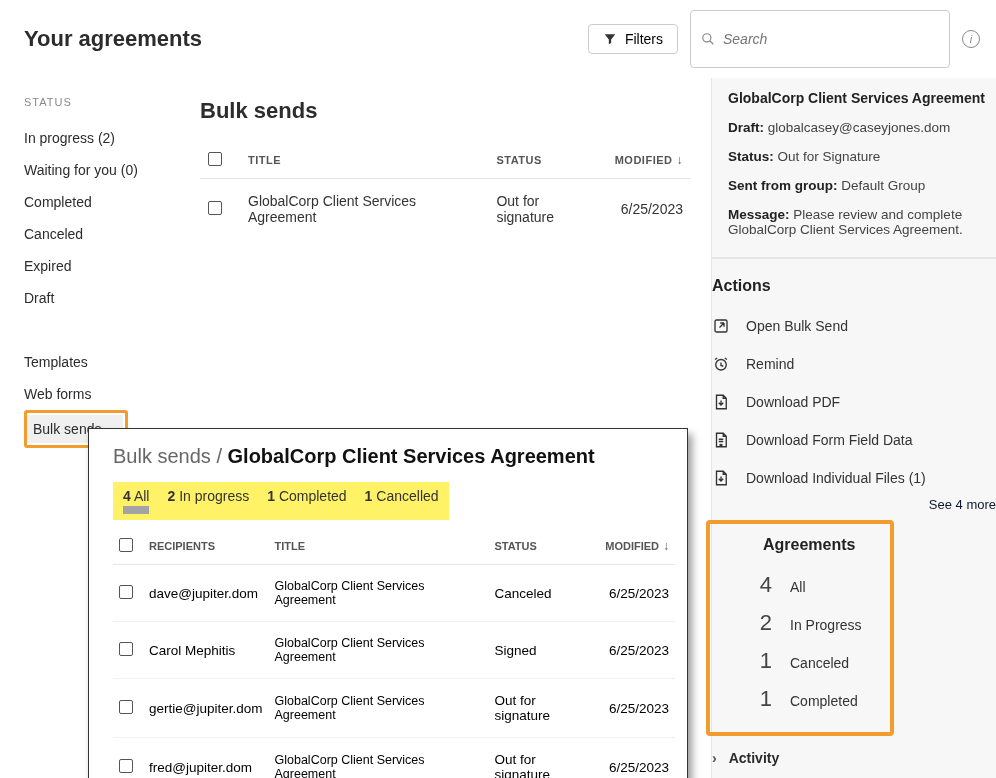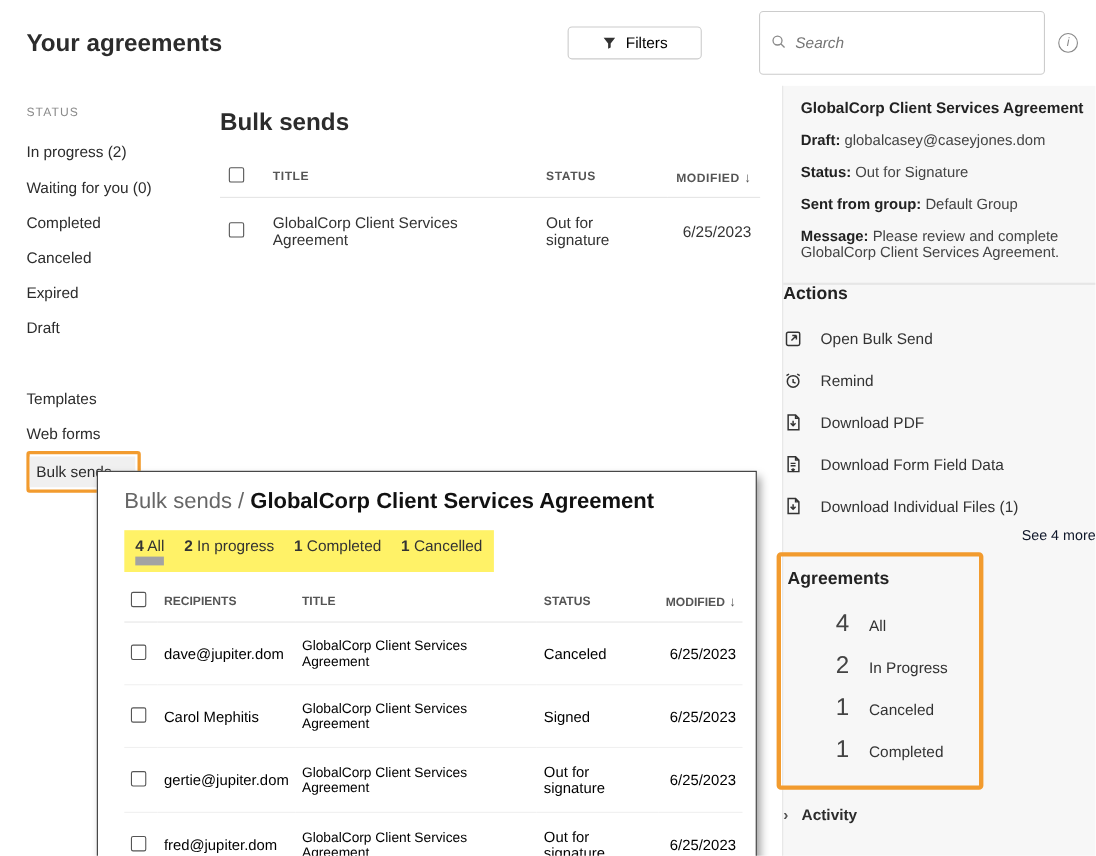--- a/index.html
+++ b/index.html
@@ -1,22 +1,22 @@
 <!DOCTYPE html>
 <html><head>
 <meta charset="utf-8">
 <style>
 * { box-sizing: border-box; margin: 0; padding: 0; }
 body { font-family: -apple-system, "Segoe UI", Helvetica, Arial, sans-serif; font-size: 14px; color: #2c2c2c; background: #fff; width: 996px; height: 778px; position: relative; overflow: hidden; }
 
 .header { display: flex; align-items: center; padding: 10px 16px 10px 24px; gap: 12px; }
 .page-title { font-size: 22px; font-weight: 700; flex: 0 0 auto; }
 .spacer { flex: 1; }
-.filters-btn { display: flex; align-items: center; gap: 8px; border: 1px solid #ccc; border-radius: 4px; padding: 6px 30px; font-size: 14px; background: #fff; cursor: pointer; }
-.search-wrap { display: flex; border: 1px solid #ccc; border-radius: 4px; padding: 20px 10px; width: 260px; margin-left: 40px; }
+.filters-btn { display: flex; align-items: center; gap: 8px; border: 1px solid #ccc; border-radius: 4px; padding: 6px 14px; font-size: 14px; background: #fff; cursor: pointer; }
+.search-wrap { display: flex; align-items: center; border: 1px solid #ccc; border-radius: 4px; padding: 20px 10px; width: 260px; }
 .search-wrap input { border: none; outline: none; font-size: 14px; font-style: italic; color: #888; width: 100%; }
 .info-icon { width: 18px; height: 18px; border: 1px solid #888; border-radius: 50%; display: flex; align-items: center; justify-content: center; font-size: 11px; font-style: italic; color: #888; cursor: pointer; }
 
 .layout { display: flex; height: calc(778px - 50px); }
 .sidebar { width: 180px; padding: 10px 0 10px 24px; }
 .side-heading { font-size: 11px; color: #8a8a8a; letter-spacing: 1px; margin: 8px 0 14px; }
 .side-item { font-size: 14px; color: #2c2c2c; padding: 8px 10px 8px 0; cursor: pointer; }
 .side-group2 { margin-top: 32px; }
 .side-item.active { background: #f0f0f0; display: inline-block; padding: 6px 22px 6px 6px; margin-left: -2px; }
 .orange-box { border: 3px solid #f29b2e; border-radius: 3px; display: inline-block; padding: 2px; }
@@ -29,21 +29,21 @@
 .col-check { width: 40px; }
 .col-mod { text-align: right; }
 .checkbox { width: 14px; height: 14px; border: 1.5px solid #555; border-radius: 2px; display: inline-block; cursor: pointer; }
 .sort-icon { font-size: 12px; color: #555; margin-left: 4px; }
 
 .right { width: 285px; background: #f7f7f7; border-left: 1px solid #e6e6e6; padding: 12px 0 0 16px; position: relative; overflow: visible; }
 .r-title { font-size: 14px; font-weight: 700; color: #222; }
 .r-meta { font-size: 12.5px; color: #7a7a7a; margin-top: 4px; }
 .r-row { font-size: 13.5px; color: #444; margin-top: 14px; }
 .r-row b { font-weight: 700; color: #222; }
-.r-sep { border-top: 2px solid #e6e6e6; margin: 20px 0 0 -16px; }
+.r-sep { border-top: 2px solid #e6e6e6; margin: 20px 0 0 -16px; padding-top: 18px; }
 .r-heading { font-size: 16px; font-weight: 700; color: #222; margin-bottom: 12px; }
 .action { display: flex; align-items: center; gap: 16px; font-size: 14px; color: #333; padding: 10px 0; cursor: pointer; }
 .action .ico { width: 18px; height: 18px; flex: 0 0 18px; }
 .see-more { text-align: right; font-size: 13px; color: #0f172a; cursor: pointer; padding-right: 0; }
 .agree-box { border: 4px solid #f29b2e; border-radius: 4px; padding: 12px 14px 14px 2px; margin-top: 8px; margin-left: -6px; width: 188px; }
 .agree-row { display: flex; align-items: baseline; gap: 18px; padding: 6px 0 6px 40px; font-size: 14px; color: #333; }
 .agree-row .num { font-size: 22px; width: 20px; text-align: right; color: #444; }
 .activity-row { display: flex; align-items: center; gap: 12px; padding: 14px 0 0 0; font-size: 14px; font-weight: 600; cursor: pointer; }
 .chev { font-size: 14px; color: #555; }
 
@@ -173,21 +173,21 @@
         <span class="ico">
             <svg viewBox="0 0 24 24" width="18" height="18" fill="none" stroke="#333" stroke-width="1.8">
               <path d="M6 3h9l4 4v14H6z M15 3v4h4 M12 10v6 M9 13l3 3 3-3"></path>
             </svg>
           </span>
         <span>Download Individual Files (1)</span>
       </div>
       <div class="see-more">See 4 more</div>
 
       <div class="agree-box">
-        <div class="r-heading" style="padding-left:4px;">Agreements</div>
+        <div class="r-heading" style="padding-left:4px;margin-left:47px;">Agreements</div>
         <div class="agree-row">
             <span class="num">4</span>
             <span>All</span>
           </div>
         <div class="agree-row">
             <span class="num">2</span>
             <span>In Progress</span>
           </div>
         <div class="agree-row">
             <span class="num">1</span>

